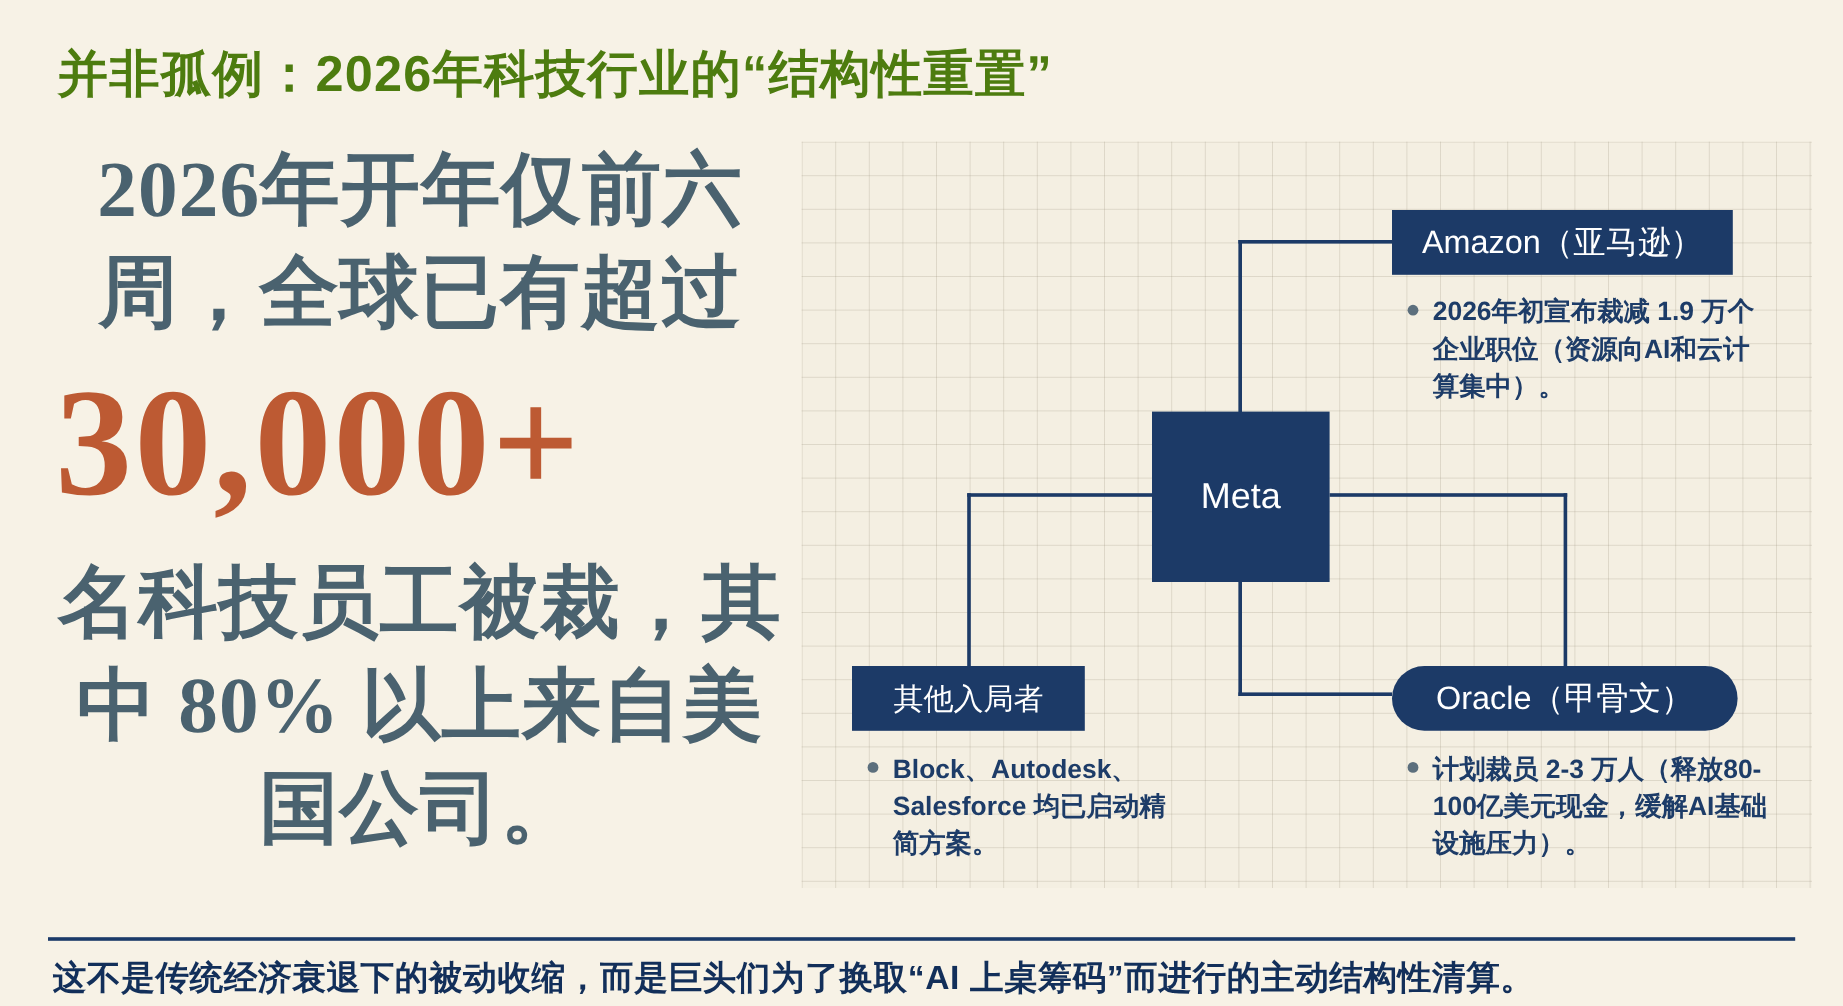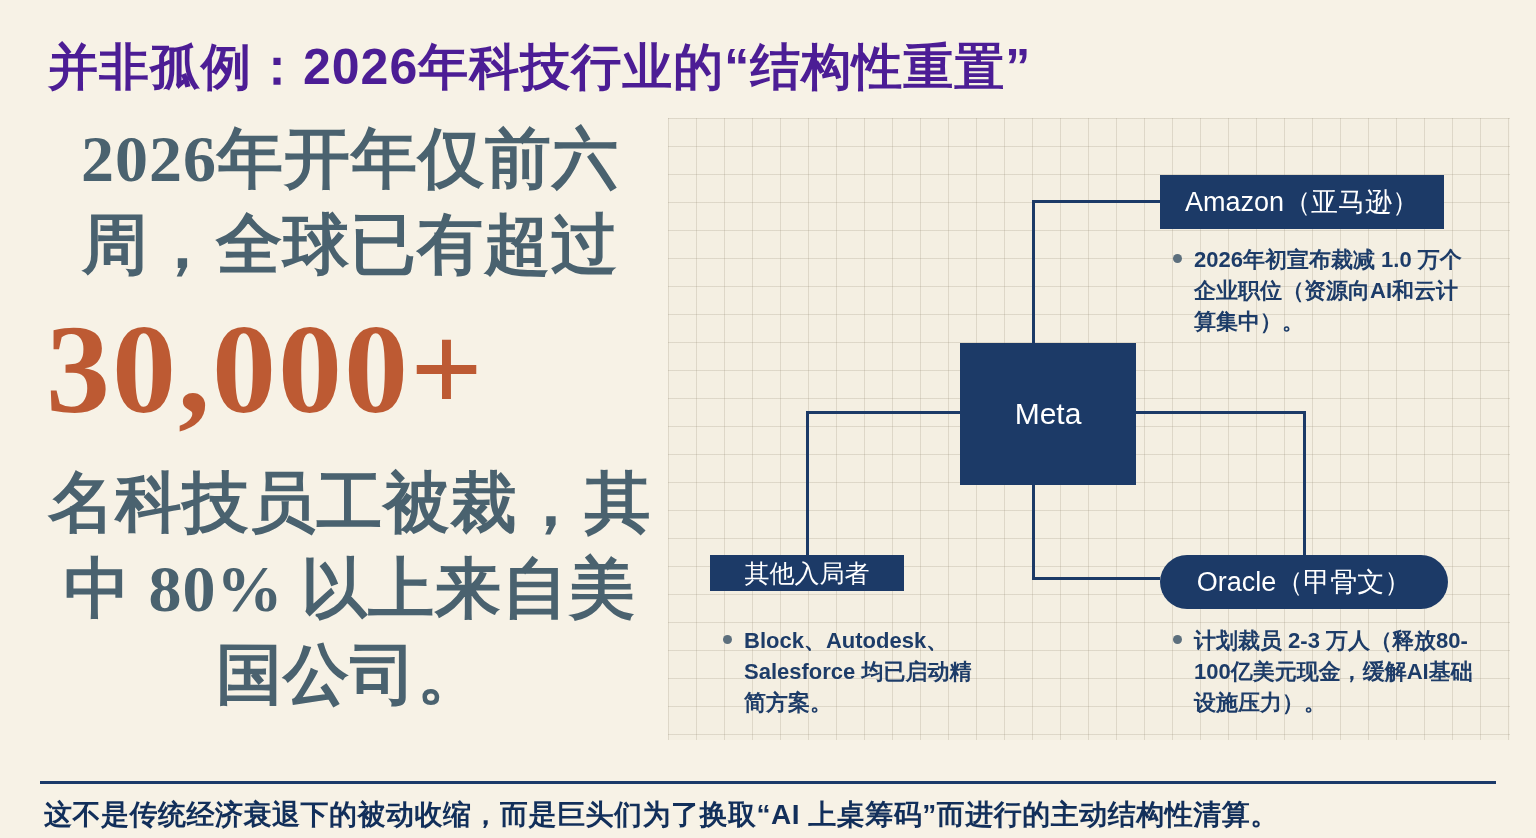--- a/index.html
+++ b/index.html
@@ -9,24 +9,24 @@
     font-family: "Liberation Sans", "DejaVu Sans", sans-serif;
     overflow: hidden;
     position: relative;
     color: #1b3a69;
   }
   .page { position: absolute; inset: 0; }
 
   .title {
     position: absolute;
     left: 48px; top: 34px;
-    font-size: 50px;
+    font-size: 42px;
     font-weight: 800;
     letter-spacing: 1px;
-    color: #4c1d95;
+    color: #4d7c0f;
   }
 
   .left-block {
     position: absolute;
     left: 46px; top: 116px;
     width: 608px;
   }
   .lead {
     font-family: "Liberation Serif", "DejaVu Serif", serif;
     font-size: 66px;
@@ -61,23 +61,23 @@
 
   .node {
     position: absolute;
     background: #1c3a67;
     color: #ffffff;
     display: flex;
     align-items: center;
     justify-content: center;
     text-align: center;
   }
-  .node-meta   { left: 292px; top: 225px; width: 176px; height: 142px; font-size: 30px; }
+  .node-meta   { left: 292px; top: 225px; width: 148px; height: 142px; font-size: 30px; }
   .node-amazon { left: 492px; top: 57px;  width: 284px; height: 54px;  font-size: 27px; }
-  .node-others { left: 42px;  top: 437px; width: 194px; height: 36px;  font-size: 25px; }
+  .node-others { left: 42px;  top: 437px; width: 194px; height: 54px;  font-size: 25px; }
   .node-oracle { left: 492px; top: 437px; width: 288px; height: 54px;  font-size: 27px; border-radius: 27px; }
 
   .note {
     position: absolute;
     display: flex;
     gap: 12px;
     color: #1d3c68;
     font-size: 22px;
     font-weight: 600;
     line-height: 1.42;
@@ -147,21 +147,21 @@
     <div class="node node-others">
       <span>其他入局者</span>
     </div>
 
     <div class="node node-oracle">
       <span>Oracle（甲骨文）</span>
     </div>
 
     <div class="note note-amazon">
       <span class="dot"></span>
-      <span>2026年初宣布裁减 1.0 万个企业职位（资源向AI和云计算集中）。</span>
+      <span>2026年初宣布裁减 1.9 万个企业职位（资源向AI和云计算集中）。</span>
     </div>
 
     <div class="note note-others">
       <span class="dot"></span>
       <span>Block、Autodesk、Salesforce 均已启动精简方案。</span>
     </div>
 
     <div class="note note-oracle">
       <span class="dot"></span>
       <span>计划裁员 2-3 万人（释放80-100亿美元现金，缓解AI基础设施压力）。</span>

